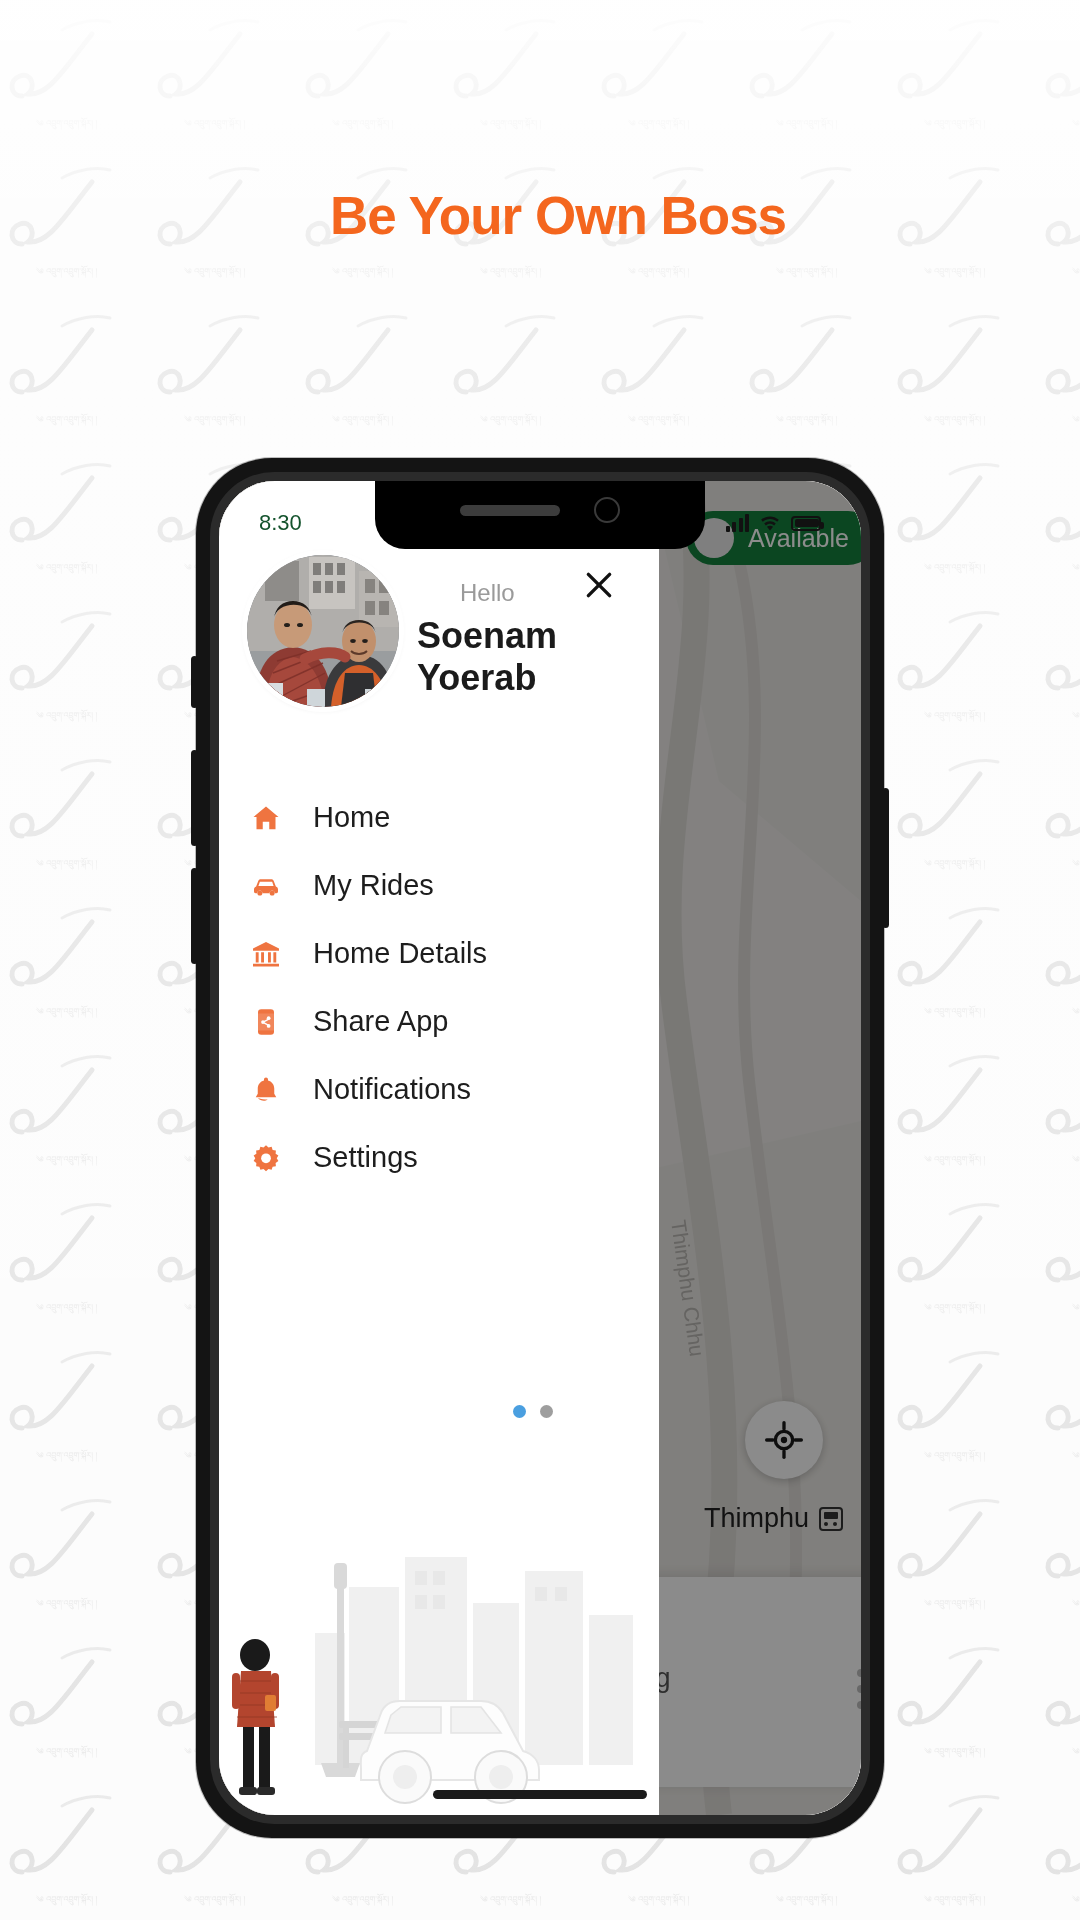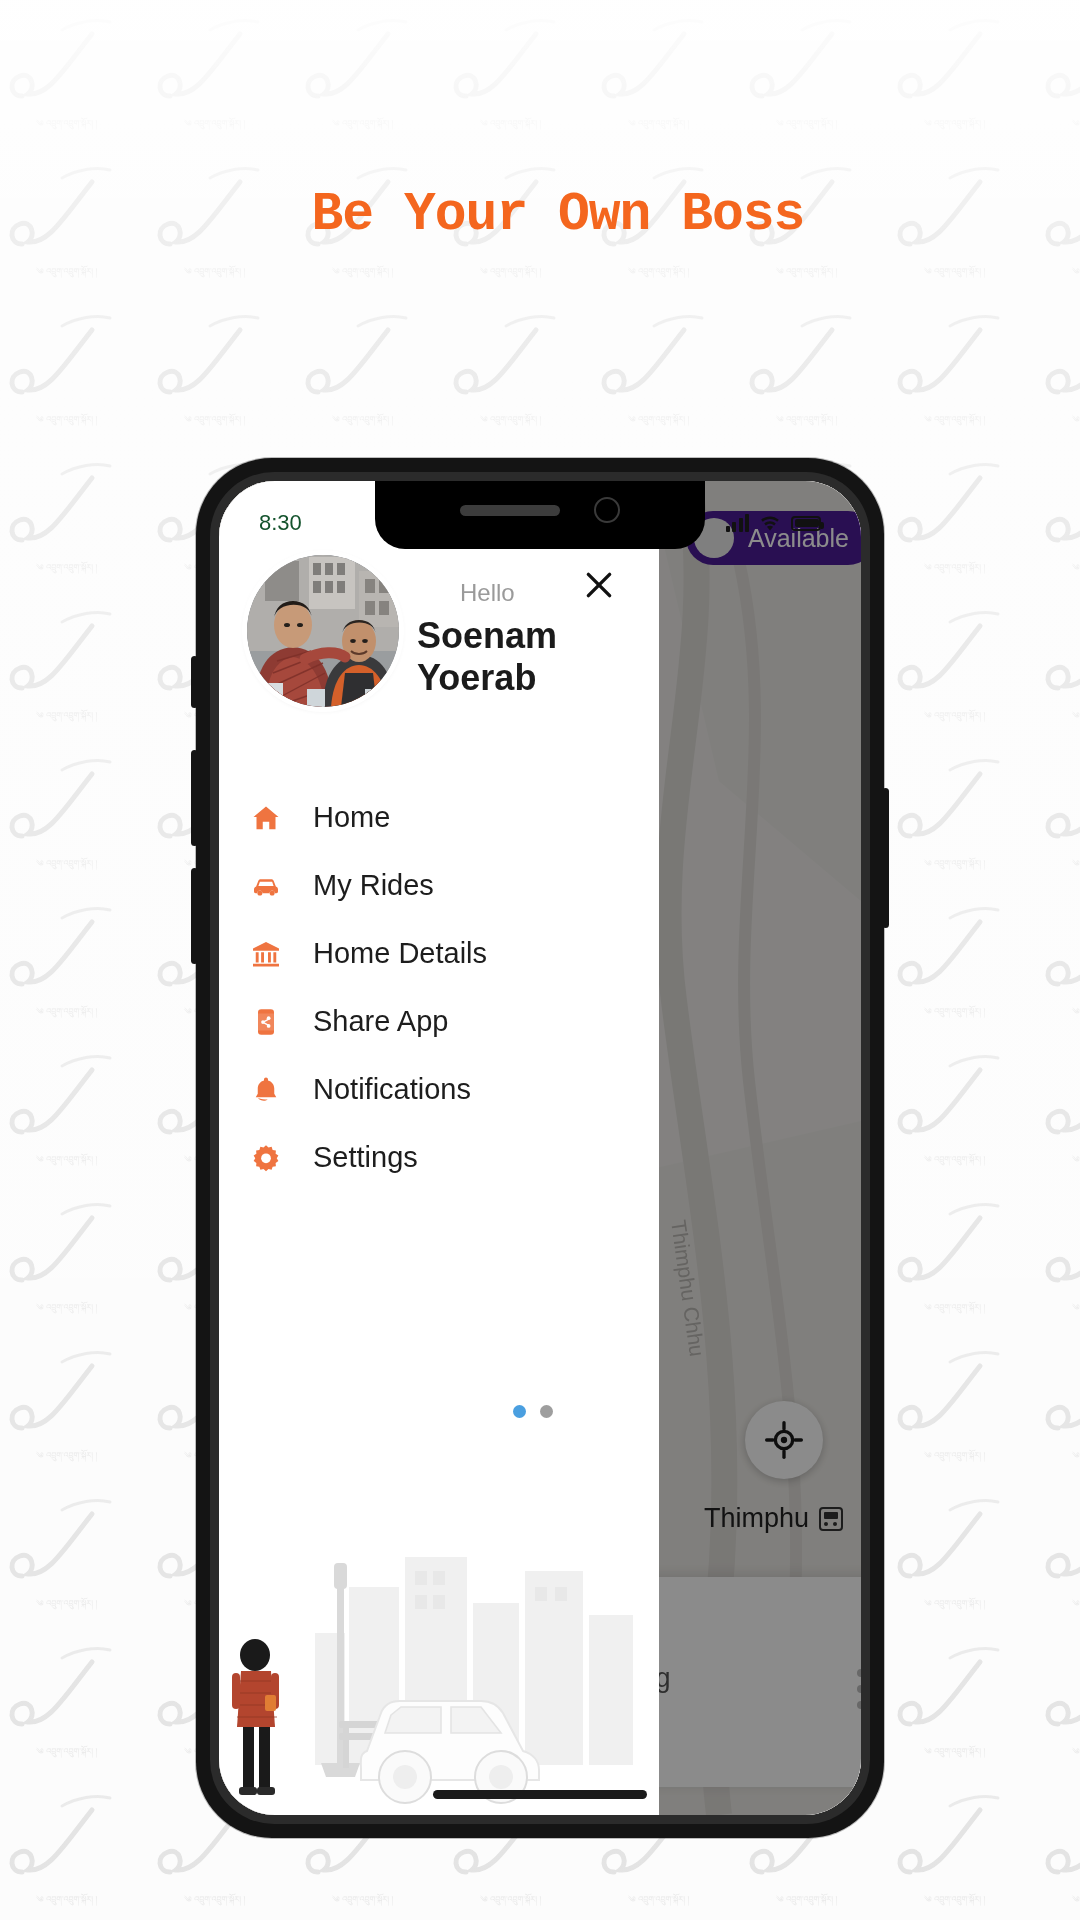--- a/index.html
+++ b/index.html
@@ -31,21 +31,21 @@
   #headline {
     position: absolute;
     top: 185px;
     left: 0;
     width: 1080px;
     text-align: center;
     font-size: 53px;
     font-weight: bold;
     letter-spacing: -1px;
     color: #f4661e;
-    font-family: Liberation Mono, monospace;
+    font-family: Liberation Sans, sans-serif;
     z-index: 5;
     padding-left: 36px;
   }
 
   
   #phone {
     position: absolute;
     left: 196px;
     top: 458px;
     width: 688px;
@@ -167,21 +167,21 @@
   
   #available-pill {
     position: absolute;
     top: 30px; right: -14px;
     z-index: 18;
     display: flex;
     align-items: center;
     gap: 14px;
     height: 54px;
     padding: 0 26px 0 8px;
-    background: #4c1d95;
+    background: #15803d;
     border-radius: 28px;
   }
   #available-knob {
     width: 40px; height: 40px; border-radius: 50%;
     background: #e8e8e8;
   }
   #available-label { color: #fff; font-size: 25px; }
 
   
   #locate-btn {

